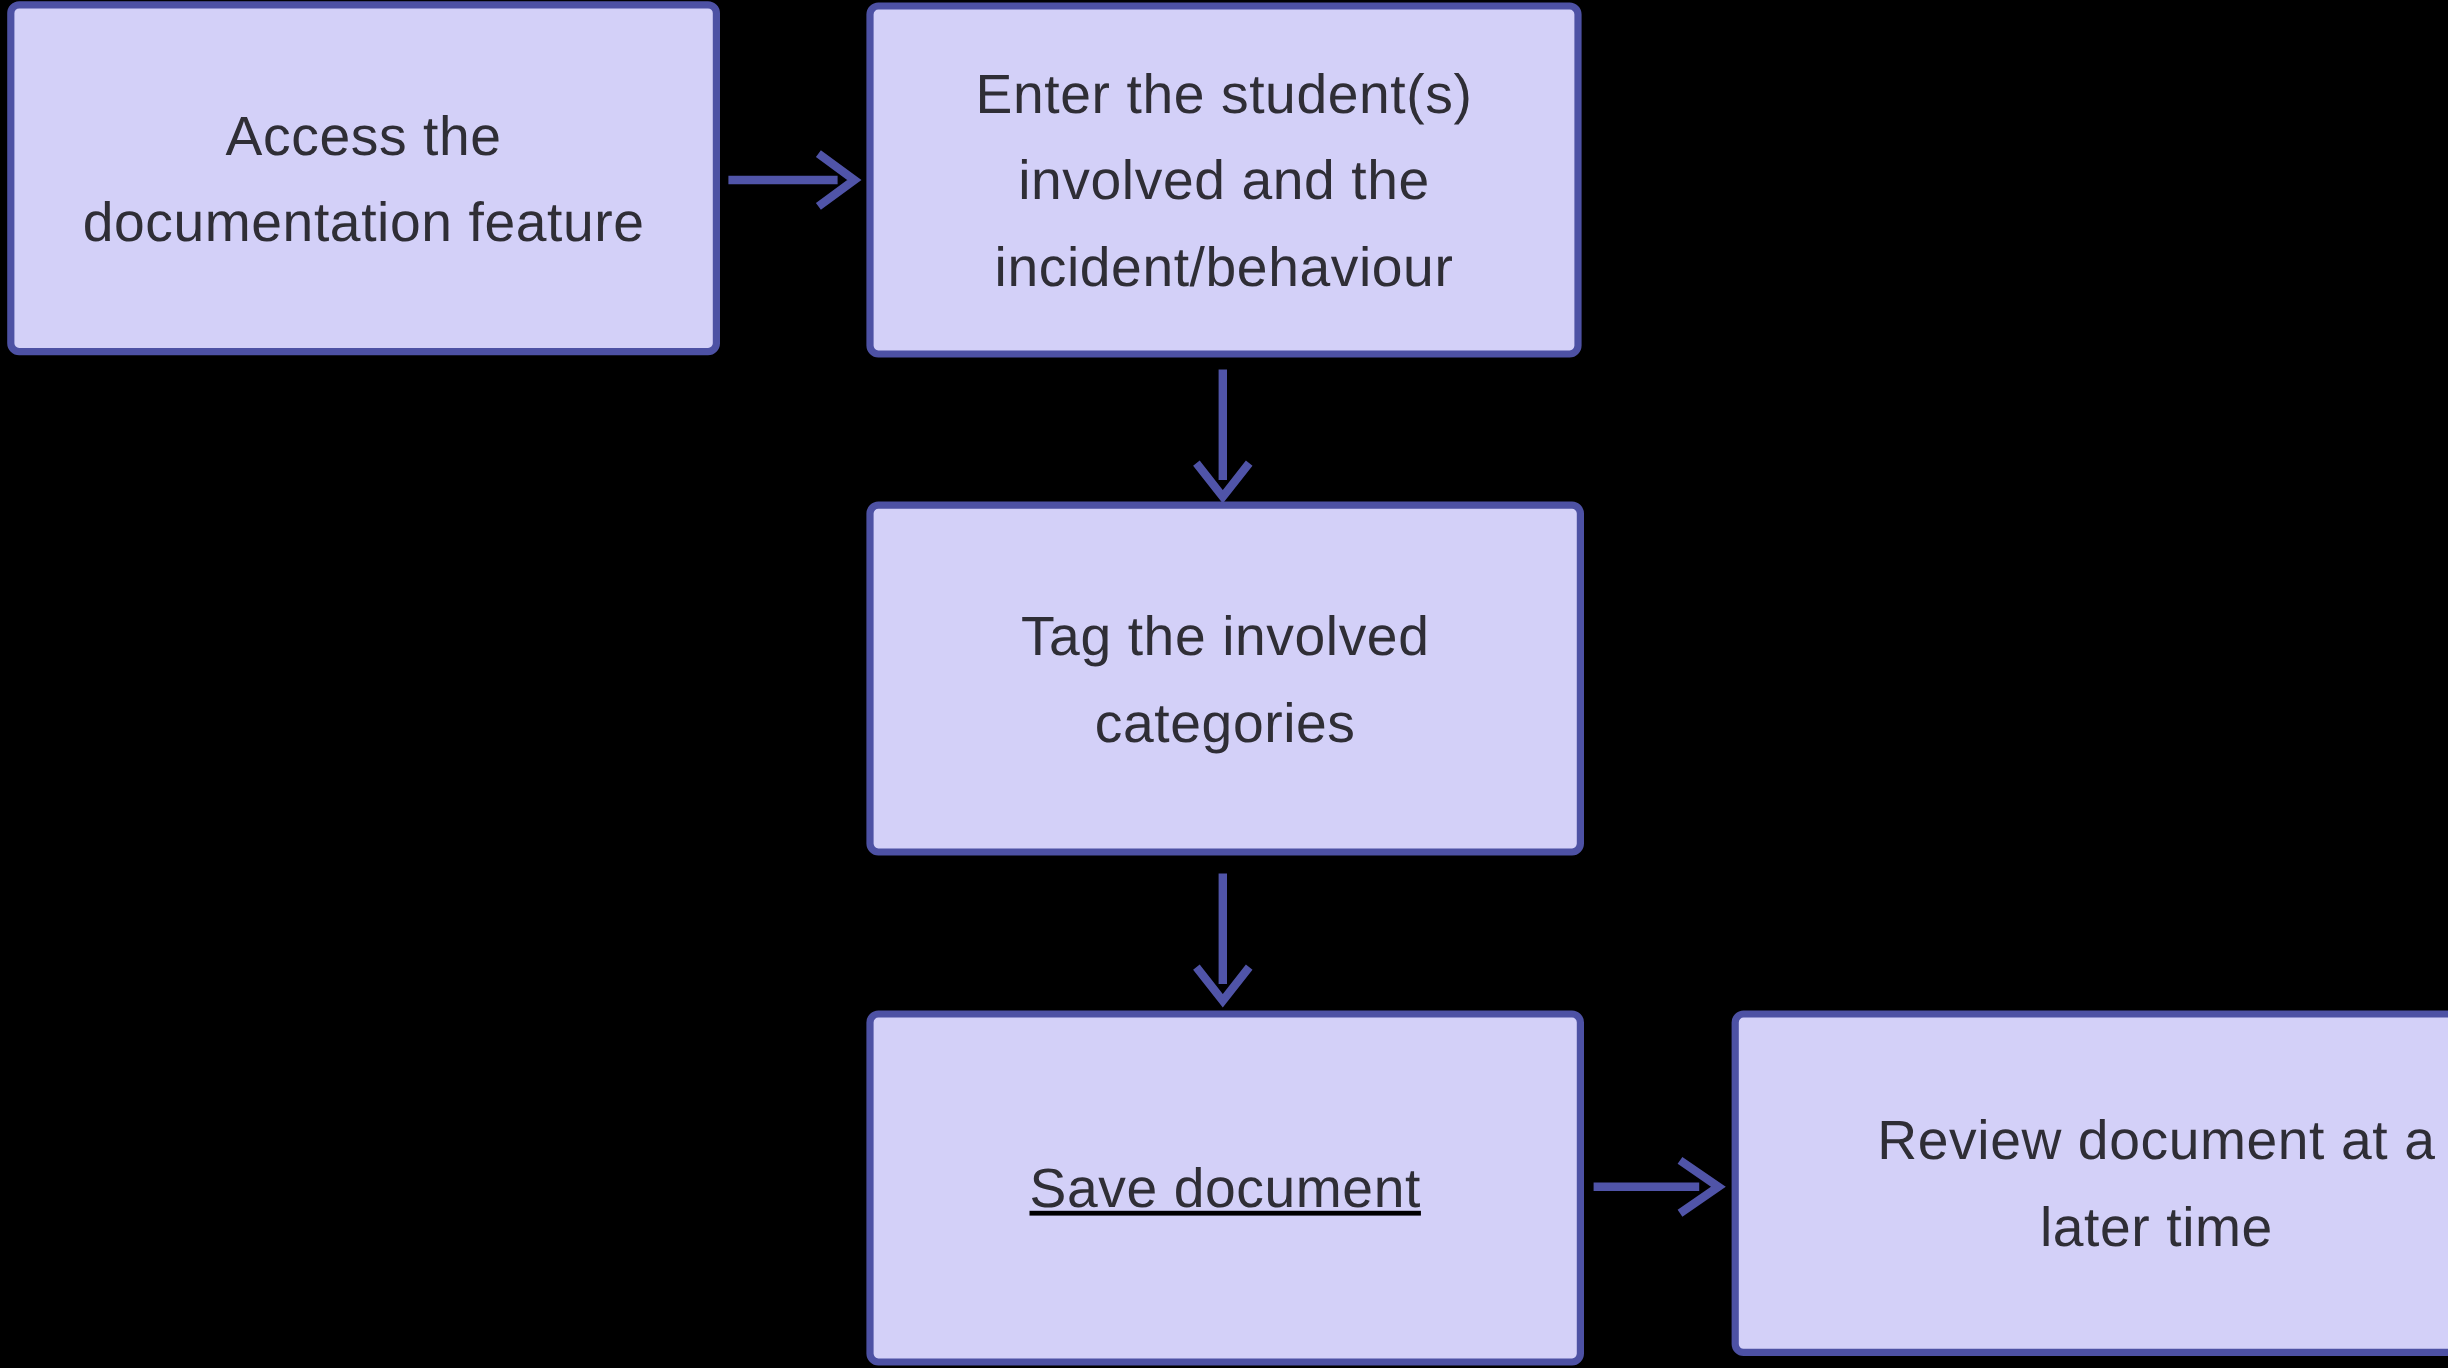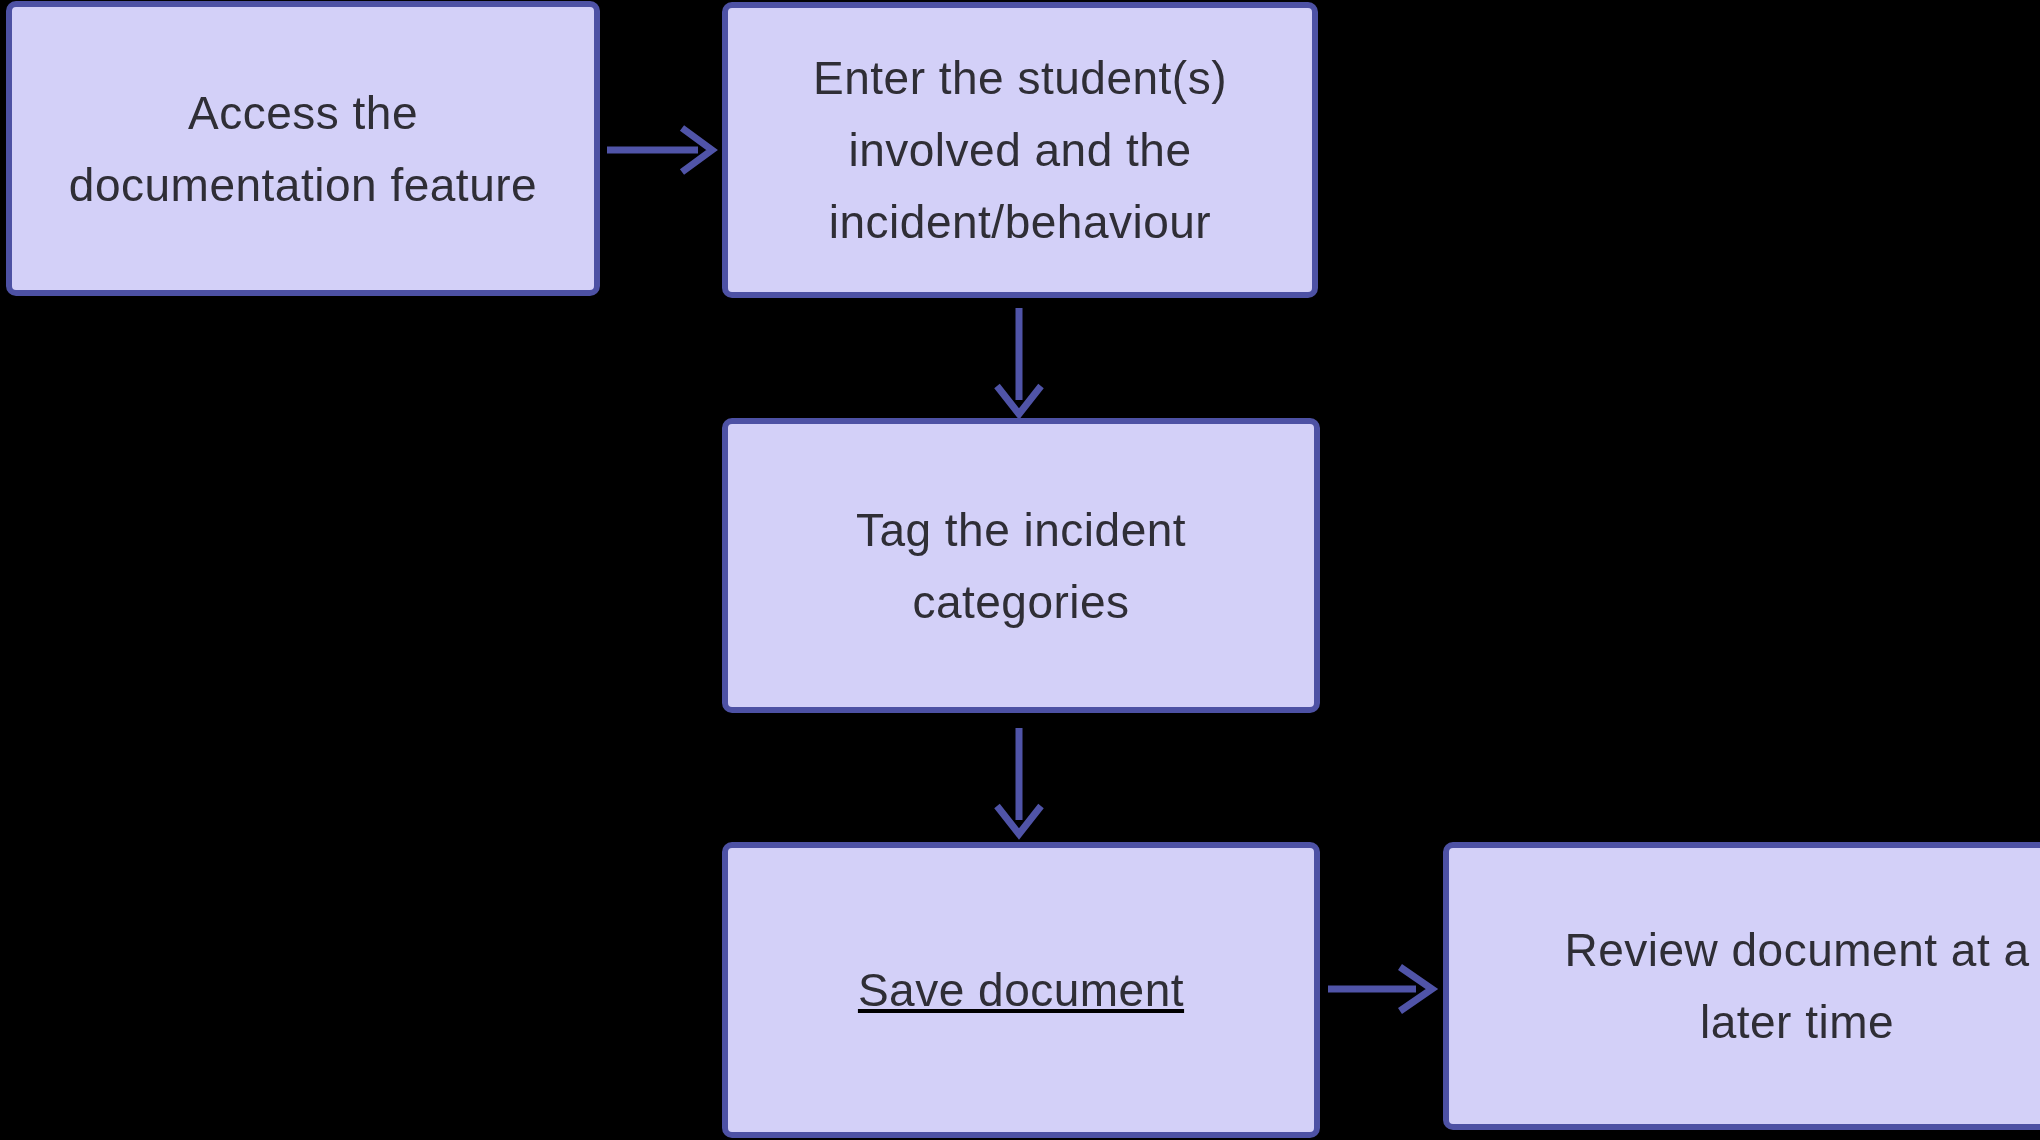--- a/index.html
+++ b/index.html
@@ -72,21 +72,21 @@
 involved and the
 incident/behaviour</span>
   </div>
 
   <svg class="arrow arrow-2" width="64" height="124" viewBox="0 0 64 124">
     <line x1="32" y1="8" x2="32" y2="100"></line>
     <polyline points="10,86 32,114 54,86"></polyline>
   </svg>
 
   <div class="node node-3">
-    <span class="node-label">Tag the incident
+    <span class="node-label">Tag the involved
 categories</span>
   </div>
 
   <svg class="arrow arrow-3" width="64" height="124" viewBox="0 0 64 124">
     <line x1="32" y1="8" x2="32" y2="100"></line>
     <polyline points="10,86 32,114 54,86"></polyline>
   </svg>
 
   <div class="node node-4">
     <span class="node-label">Save document</span>

